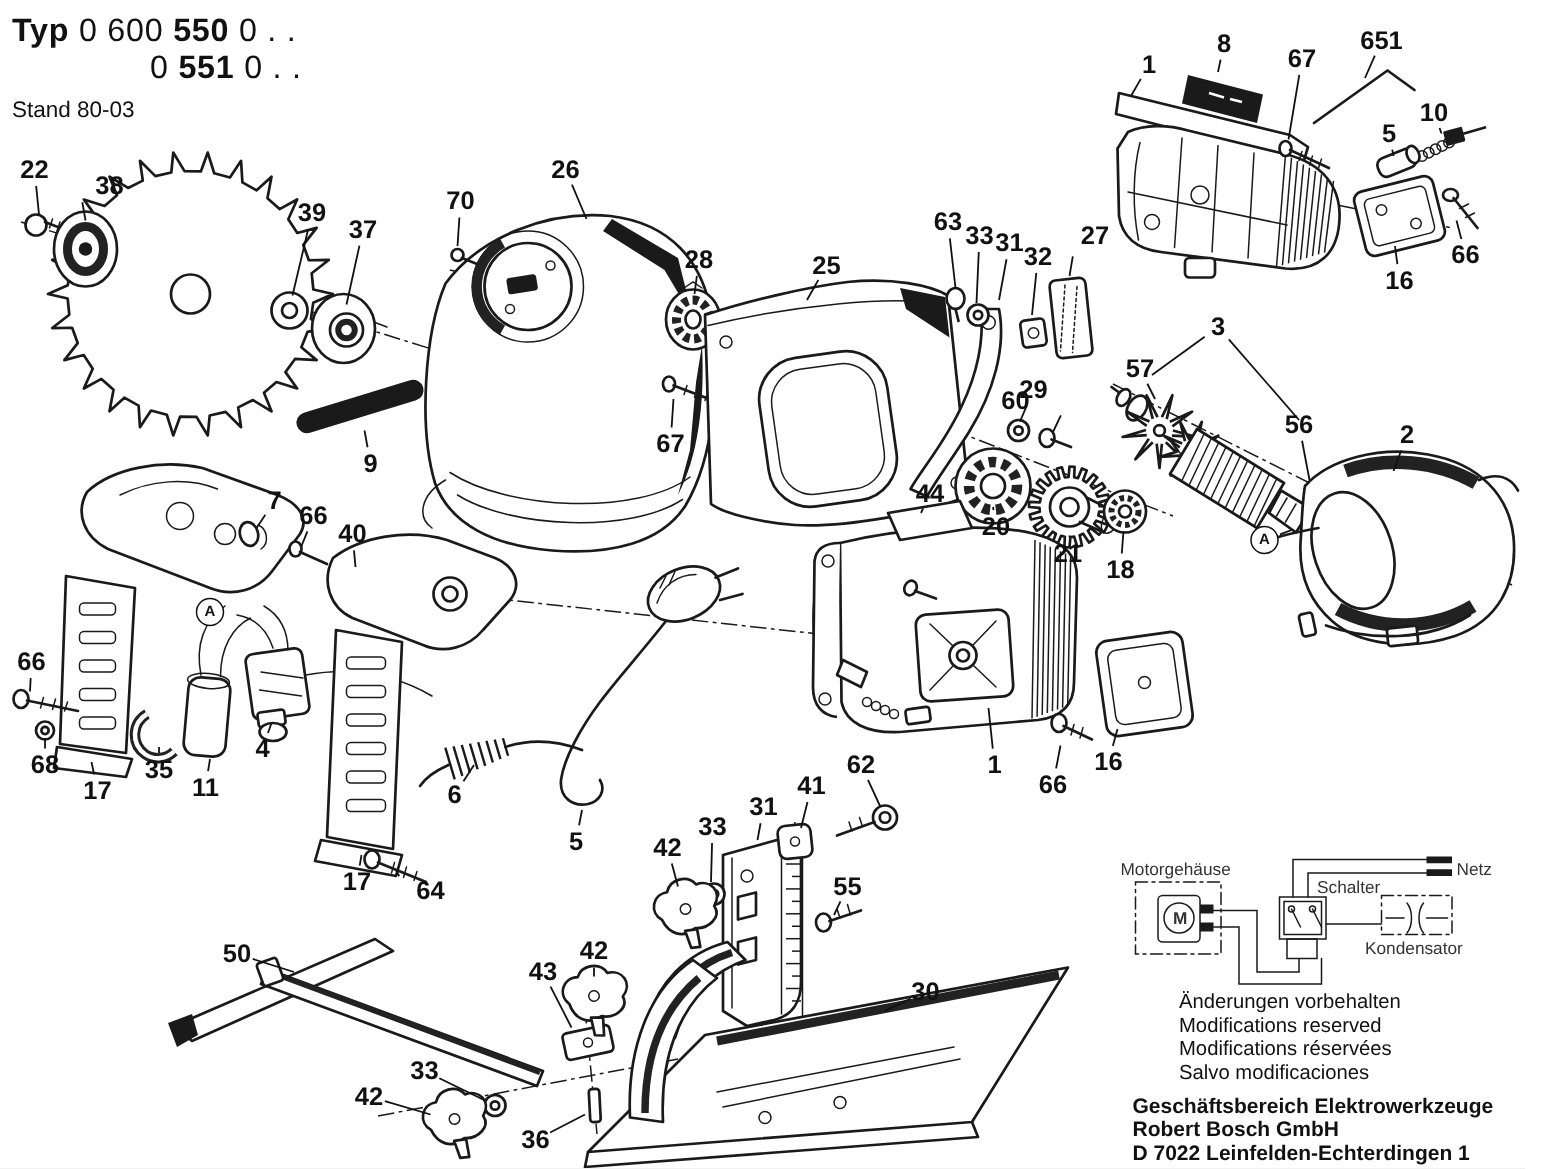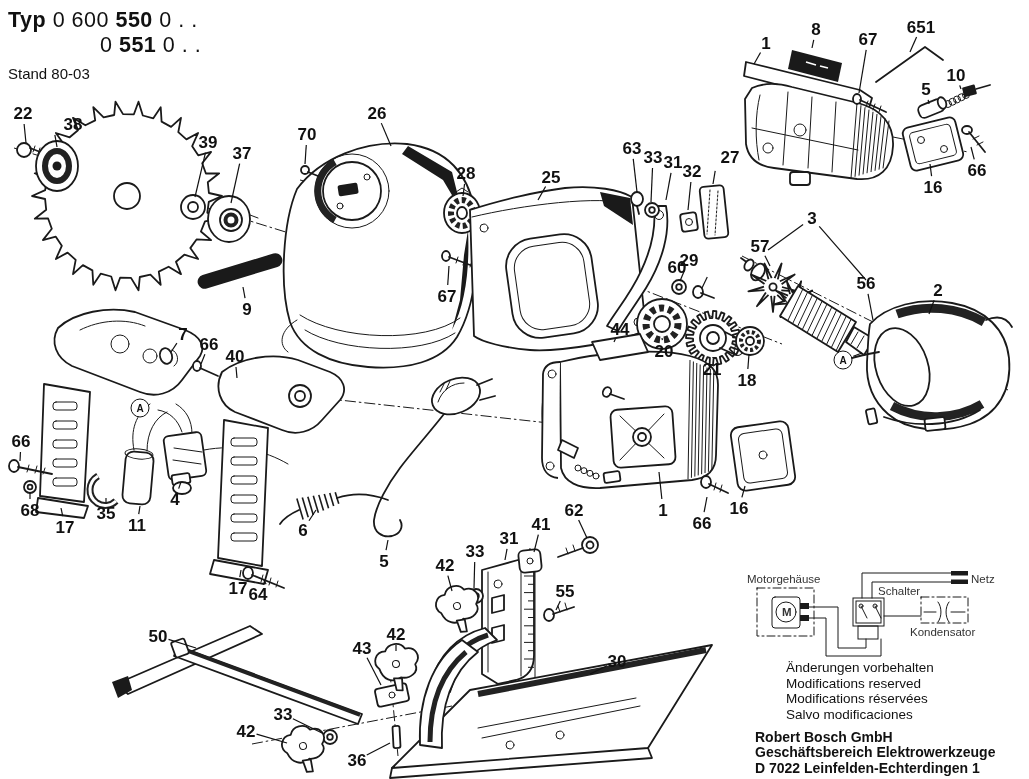--- a/index.html
+++ b/index.html
@@ -619,22 +619,22 @@
   </svg>
 
   <div class="footer">
     <div class="notes">
       <div>Änderungen vorbehalten</div>
       <div>Modifications reserved</div>
       <div>Modifications réservées</div>
       <div>Salvo modificaciones</div>
     </div>
     <div class="company">
+      <div>Geschäftsbereich Elektrowerkzeuge</div>
       <div>Robert Bosch GmbH</div>
-      <div>Geschäftsbereich Elektrowerkzeuge</div>
       <div>D 7022 Leinfelden-Echterdingen 1</div>
     </div>
   </div>
 <div class="co" style="left: 23px; top: 113px;">22</div>
     <div class="co" style="left: 53px; top: 124px; margin-left: 20px;">38</div>
     <div class="co" style="left: 208px; top: 142px;">39</div>
     <div class="co" style="left: 242px; top: 153px;">37</div>
     <div class="co" style="left: 377px; top: 113px;">26</div>
     <div class="co" style="left: 307px; top: 134px;">70</div>
     <div class="co" style="left: 466px; top: 173px;">28</div>
@@ -669,21 +669,21 @@
     <div class="co" style="left: 235px; top: 356px;">40</div>
     <div class="co" style="left: 21px; top: 441px;">66</div>
     <div class="co" style="left: 30px; top: 510px;">68</div>
     <div class="co" style="left: 65px; top: 527px;">17</div>
     <div class="co" style="left: 106px; top: 513px;">35</div>
     <div class="co" style="left: 137px; top: 525px;">11</div>
     <div class="co" style="left: 175px; top: 499px;">4</div>
     <div class="co" style="left: 303px; top: 530px;">6</div>
     <div class="co" style="left: 384px; top: 561px;">5</div>
     <div class="co" style="left: 238px; top: 588px;">17</div>
-    <div class="co" style="left: 258px; top: 594px;">64</div>
+    <div class="co" style="left: 287px; top: 594px;">64</div>
     <div class="co" style="left: 663px; top: 510px;">1</div>
     <div class="co" style="left: 702px; top: 523px;">66</div>
     <div class="co" style="left: 739px; top: 508px;">16</div>
     <div class="co" style="left: 445px; top: 565px;">42</div>
     <div class="co" style="left: 475px; top: 551px;">33</div>
     <div class="co" style="left: 509px; top: 538px;">31</div>
     <div class="co" style="left: 541px; top: 524px;">41</div>
     <div class="co" style="left: 574px; top: 510px;">62</div>
     <div class="co" style="left: 565px; top: 591px;">55</div>
     <div class="co" style="left: 362px; top: 648px;">43</div>

